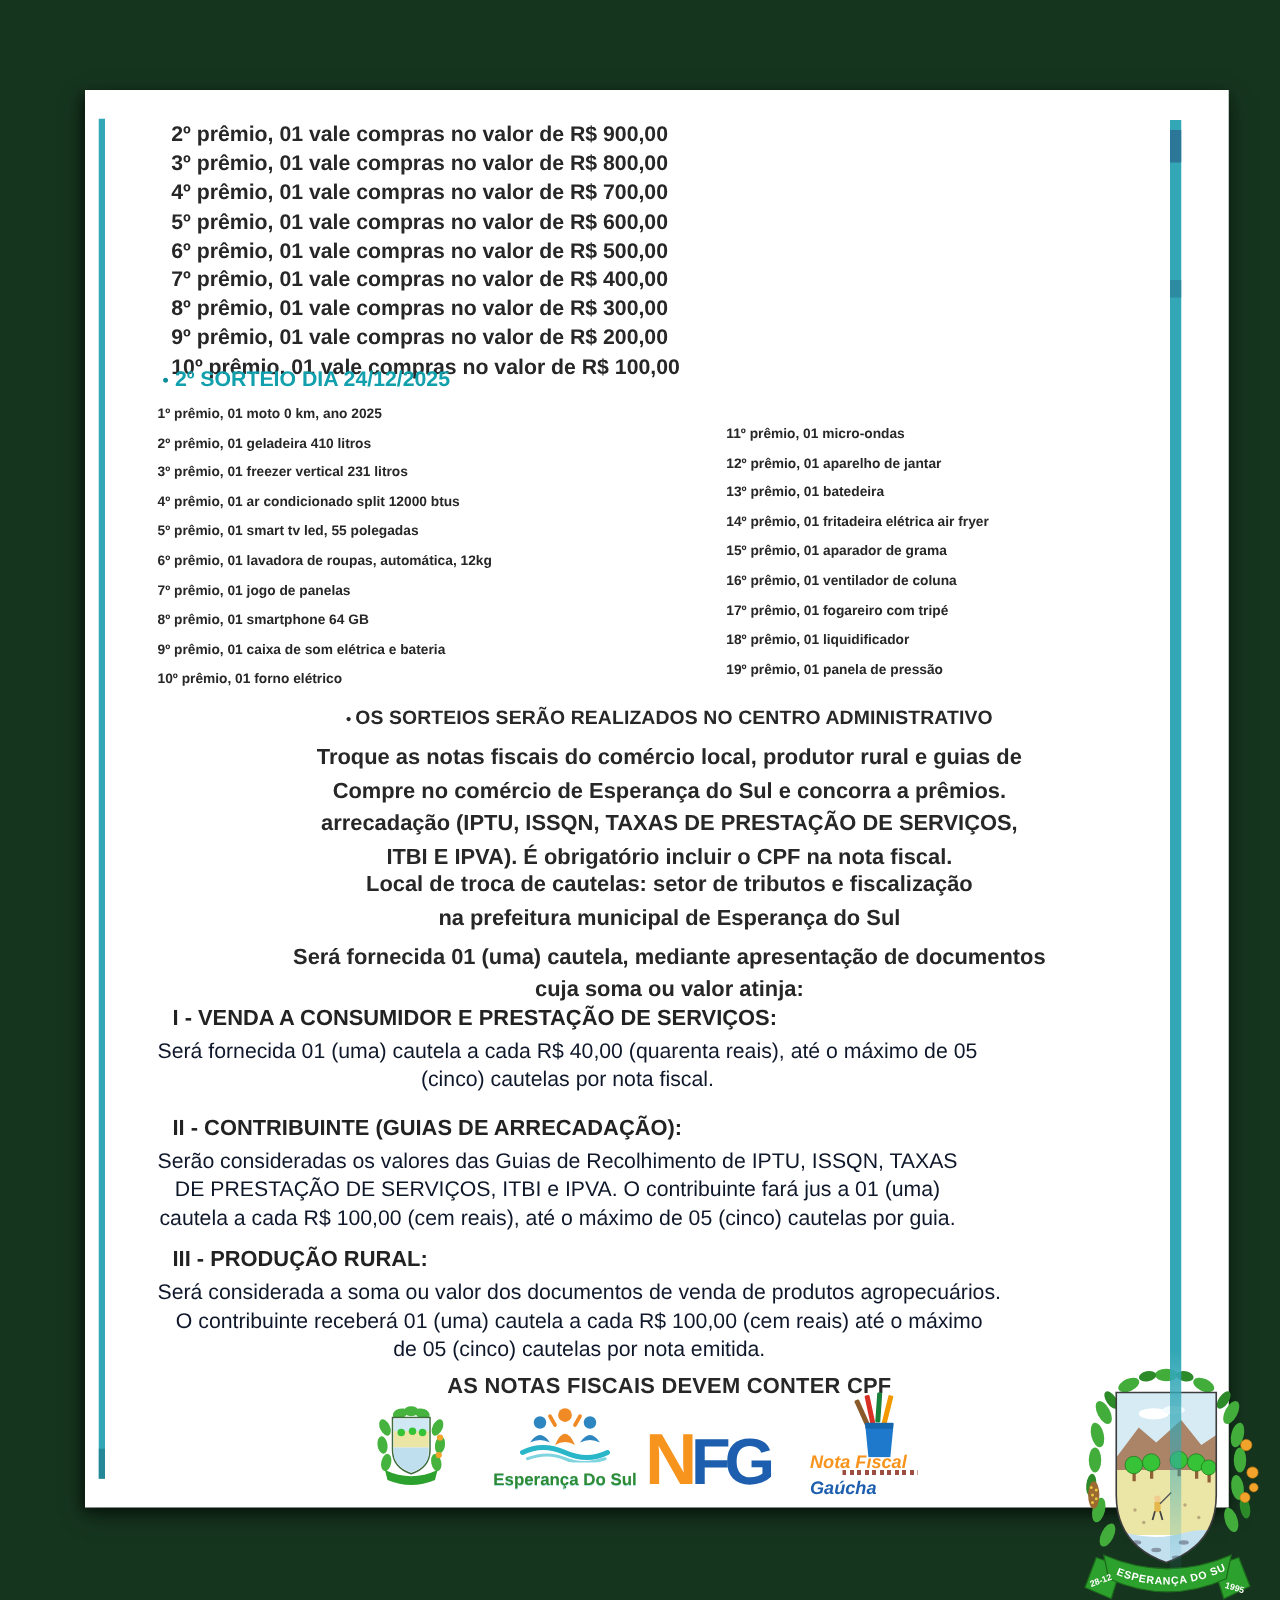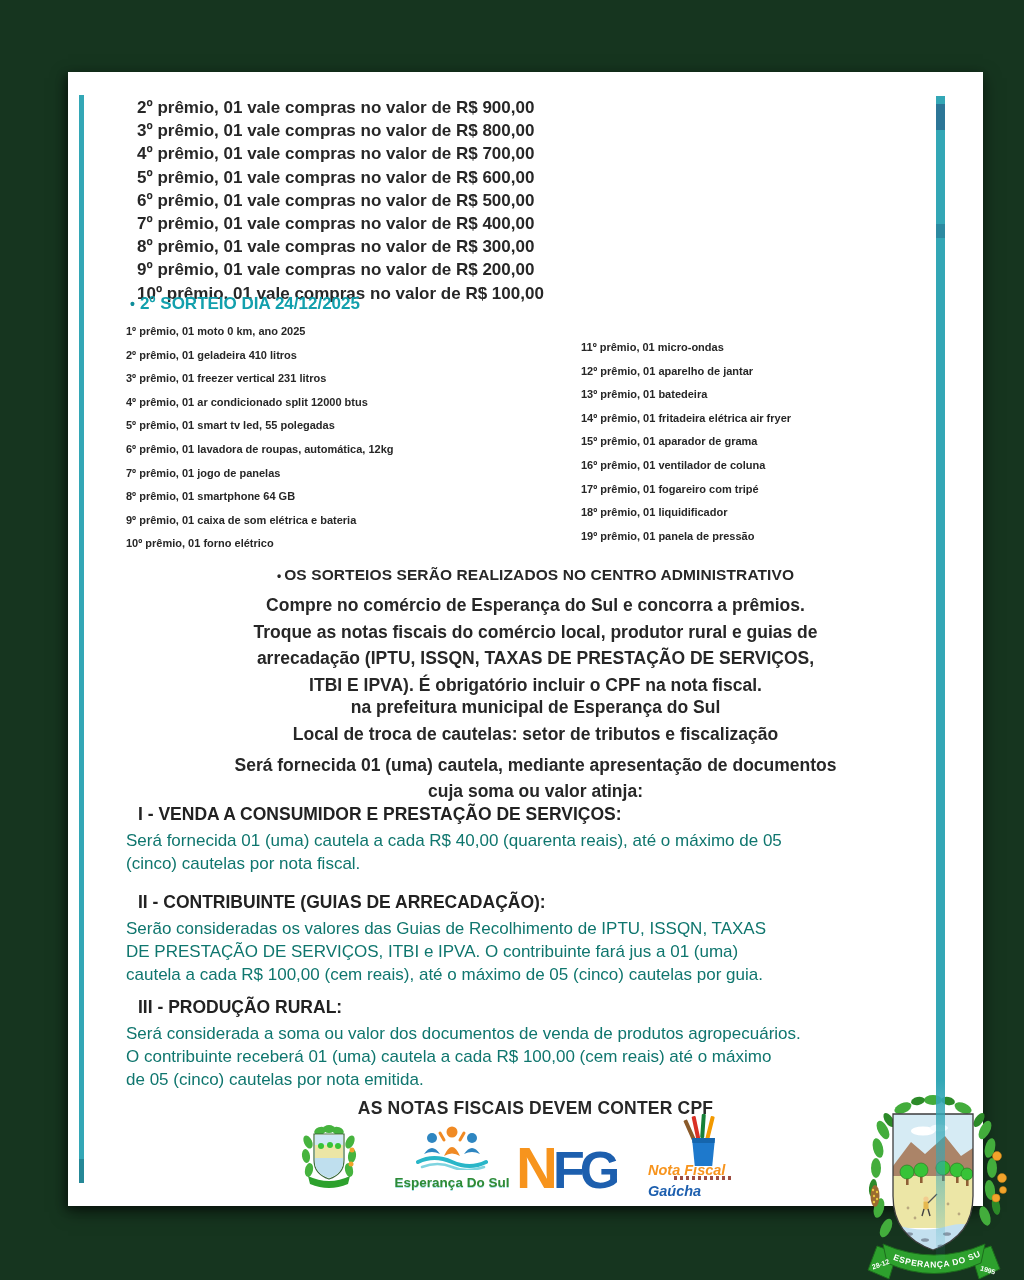--- a/index.html
+++ b/index.html
@@ -31,21 +31,21 @@
   .colR{left:513px;top:248px;margin-top:16px;}
   .center{left:20px;width:895px;text-align:center;font-weight:bold;}
   .notice{top:494px;font-size:15.5px;letter-spacing:.1px;}
   .notice .bullet{font-size:12px;margin-right:3px;}
   .promo{top:520px;font-size:17.5px;line-height:26.6px;}
   .exchange{top:622px;font-size:17.5px;line-height:27px;}
   .cautela{top:680px;font-size:17.5px;line-height:26px;}
   .section{left:58px;white-space:nowrap;}
   .s1{top:732px;} .s2{top:820px;} .s3{top:925px;}
   .stitle{font-size:17.5px;font-weight:bold;color:#222;margin-bottom:4px;margin-left:12px;}
-  .sline{font-size:17px;color:#0f766e;line-height:23px;}
+  .sline{font-size:17px;color:#0f172a;line-height:23px;text-align:center;}
   .cpf{top:1026px;font-size:17.5px;letter-spacing:.2px;}
 
   
   .logo{position:absolute;}
   .miniCrest{left:232px;top:1052px;}
   .peopleLogo{left:314px;top:1054px;width:140px;text-align:center;}
   .peopleLogo .lbl{font-size:13.5px;font-weight:bold;color:#2f8a34;text-shadow:0 1px 0 rgba(41,182,200,.4);margin-top:1px;white-space:nowrap;}
   .nfg{left:448px;top:1056px;width:215px;height:78px;}
   .nfg .letters{position:absolute;left:0;top:0;font-weight:bold;letter-spacing:-5px;line-height:80px;}
   .nfg .n{font-size:58px;color:#f7941d;}
@@ -110,29 +110,29 @@
     <div>18º prêmio, 01 liquidificador</div>
     <div>19º prêmio, 01 panela de pressão</div>
     <div></div>
   </div>
 
   <div class="blk center notice">
     <span class="bullet">•</span><span>OS SORTEIOS SERÃO REALIZADOS NO CENTRO ADMINISTRATIVO</span>
   </div>
 
   <div class="blk center promo">
+    <div>Troque as notas fiscais do comércio local, produtor rural e guias de</div>
     <div>Compre no comércio de Esperança do Sul e concorra a prêmios.</div>
-    <div>Troque as notas fiscais do comércio local, produtor rural e guias de</div>
     <div>arrecadação (IPTU, ISSQN, TAXAS DE PRESTAÇÃO DE SERVIÇOS,</div>
     <div>ITBI E IPVA). É obrigatório incluir o CPF na nota fiscal.</div>
   </div>
 
   <div class="blk center exchange">
+    <div>Local de troca de cautelas: setor de tributos e fiscalização</div>
     <div>na prefeitura municipal de Esperança do Sul</div>
-    <div>Local de troca de cautelas: setor de tributos e fiscalização</div>
   </div>
 
   <div class="blk center cautela">
     <div>Será fornecida 01 (uma) cautela, mediante apresentação de documentos</div>
     <div>cuja soma ou valor atinja:</div>
   </div>
 
   <div class="blk section s1">
     <div class="stitle">I - VENDA A CONSUMIDOR E PRESTAÇÃO DE SERVIÇOS:</div>
     <div class="sline">Será fornecida 01 (uma) cautela a cada R$ 40,00 (quarenta reais), até o máximo de 05</div>

